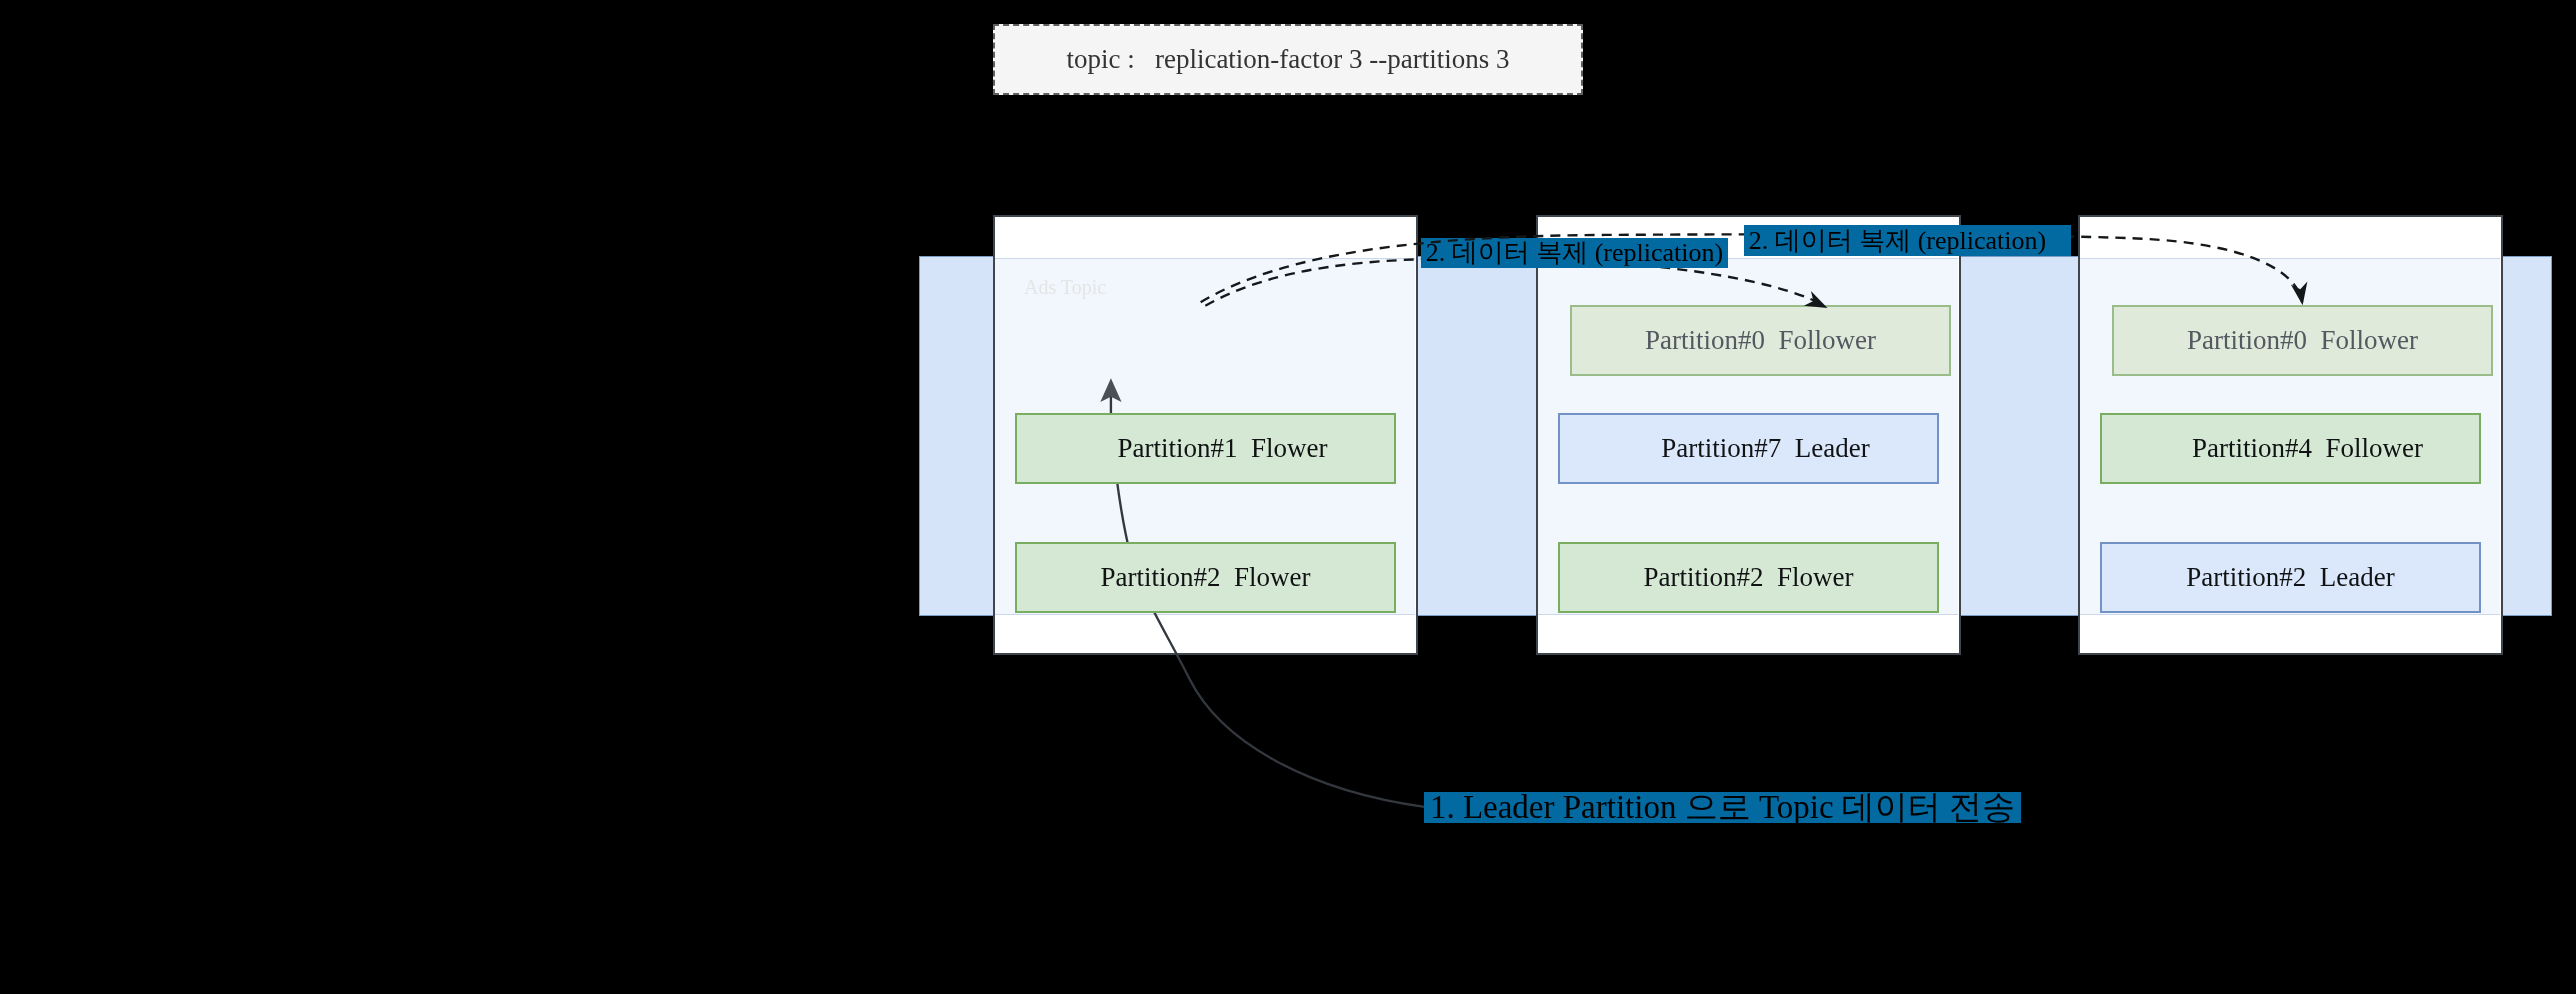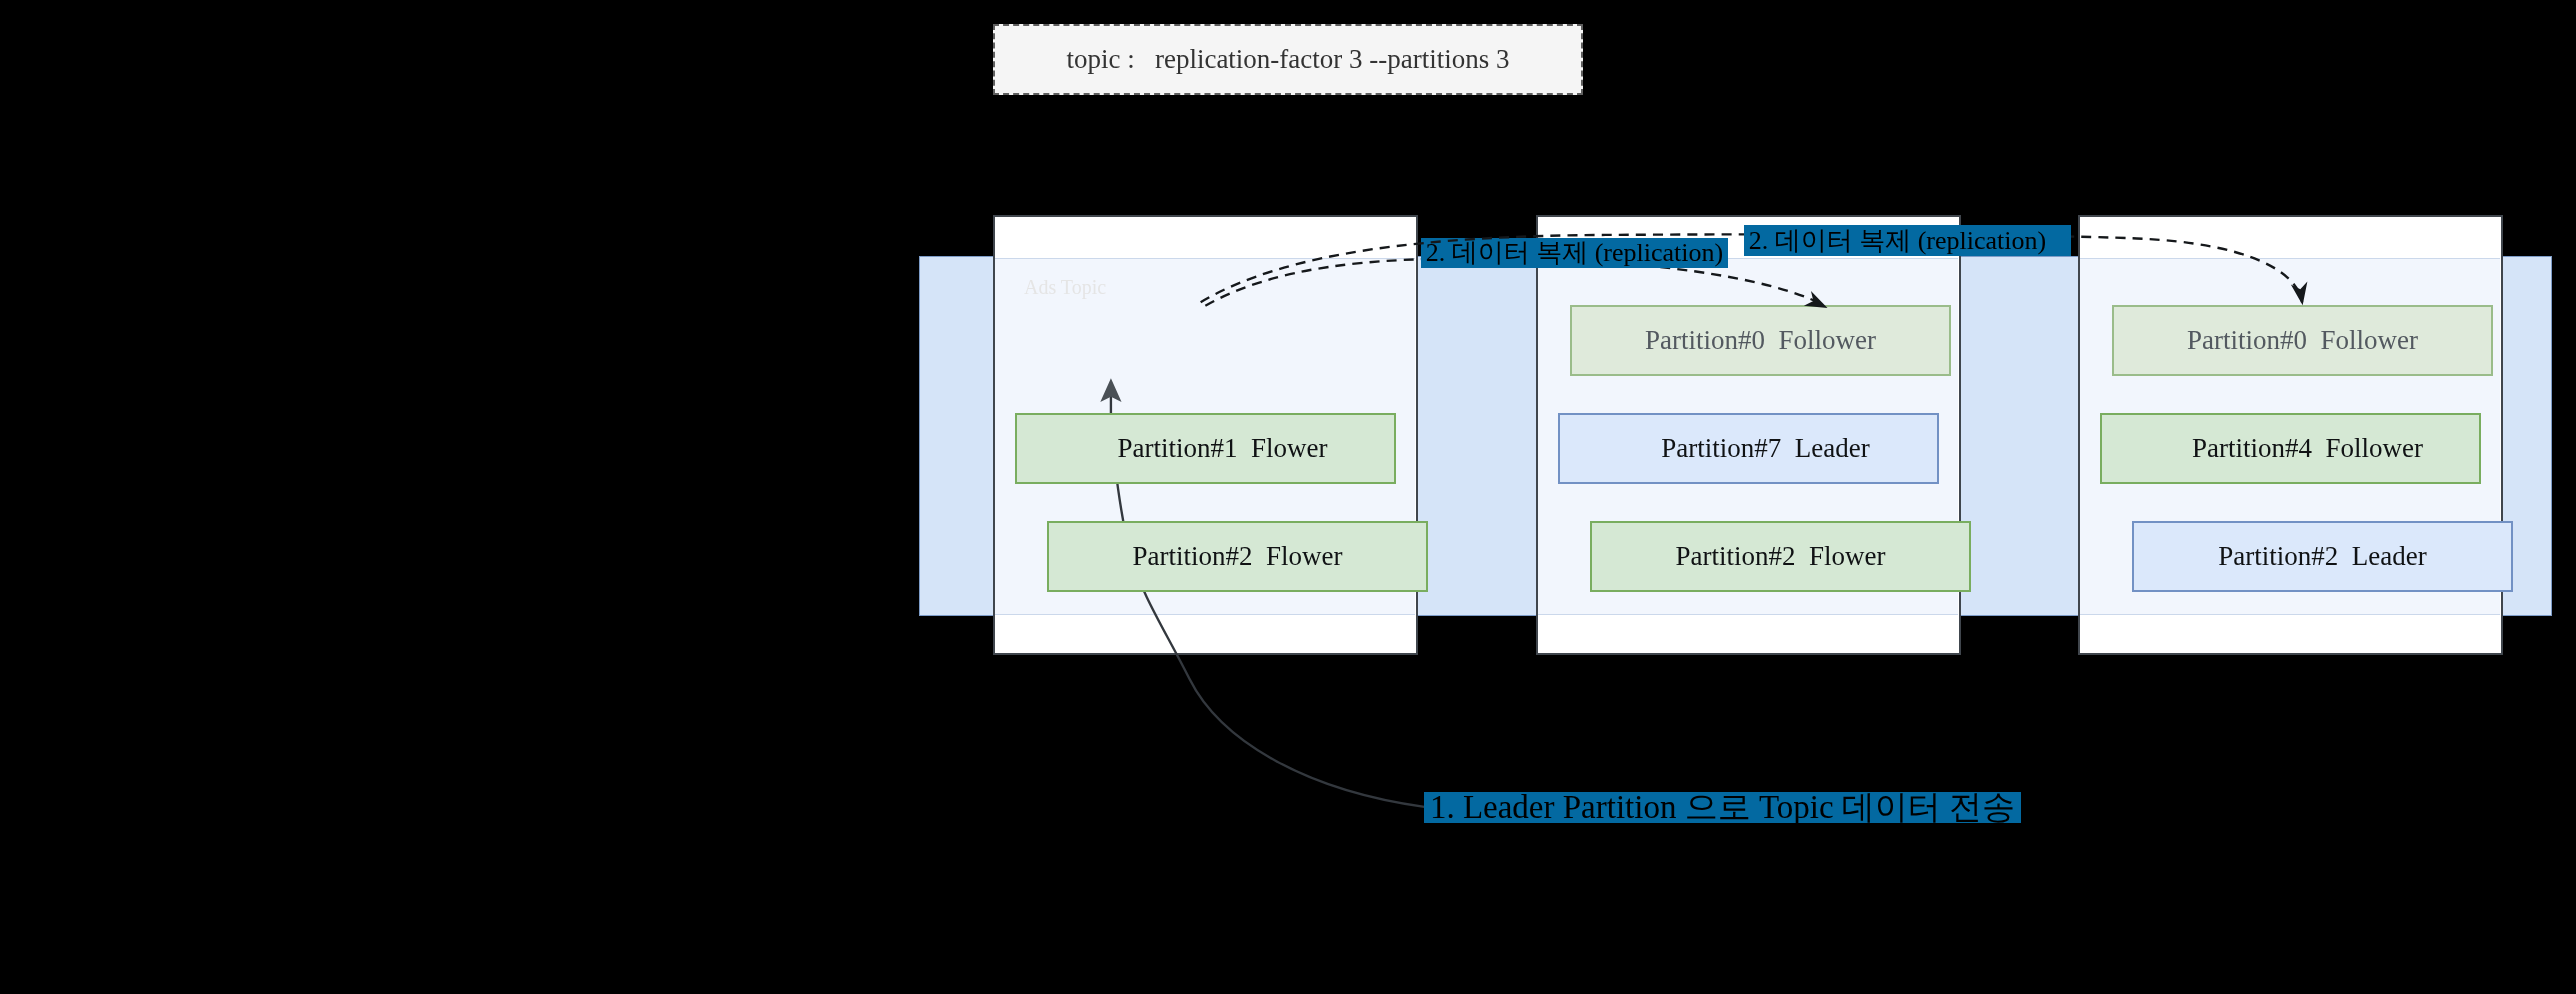--- a/index.html
+++ b/index.html
@@ -29,21 +29,21 @@
   
   .panel{top:258px;width:420px;height:357px;background:#f2f6fd;
     border-top:1.2px solid #cbd8eb;border-bottom:1.2px solid #cbd8eb;z-index:3;}
   .panel.b1{left:995px;} .panel.b2{left:1538px;} .panel.b3{left:2080px;}
 
   .ads-topic{left:1024px;top:260px;font-size:20px;color:#e5e5e5;z-index:10;margin-top:16px;}
 
   
   .pbox{width:381px;height:71px;border:2.4px solid;line-height:66px;
     text-align:center;font-size:27px;white-space:pre;z-index:5;}
-  .row0{top:305px;} .row1{top:413px;padding-left:34px;} .row2{top:521px;margin-left:32px;}
+  .row0{top:305px;} .row1{top:413px;padding-left:34px;} .row2{top:542px;}
   .c1{left:1015px;} .c2{left:1558px;} .c3{left:2100px;}
   .v-blue{background:#dbe8fb;border-color:#7291c4;color:#101214;}
   .v-blue-faded{background:#dce8f9;border-color:#97b1d4;color:#535960;}
   .v-green{background:#d5e8d4;border-color:#79ad5f;color:#101214;}
   .v-green-faded{background:#dfeadb;border-color:#9abc8a;color:#535960;margin-left:12px;}
 
   svg.layer{left:0;top:0;width:2576px;height:994px;pointer-events:none;}
   .svg-solid{z-index:4;} .svg-dashA{z-index:6;} .svg-dashB{z-index:8;}
 
   .note{background:#0369a1;color:#000;z-index:7;}

